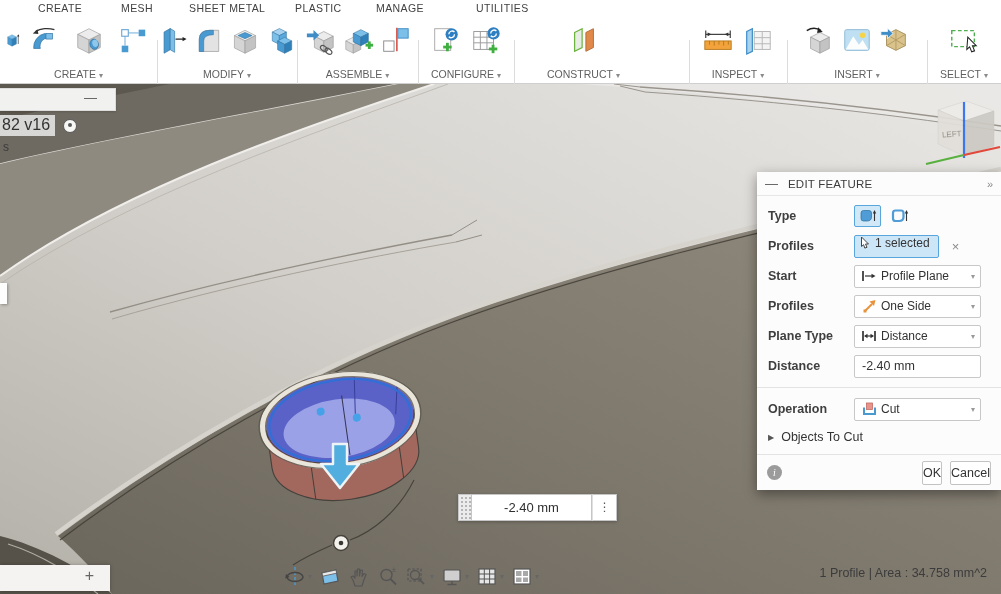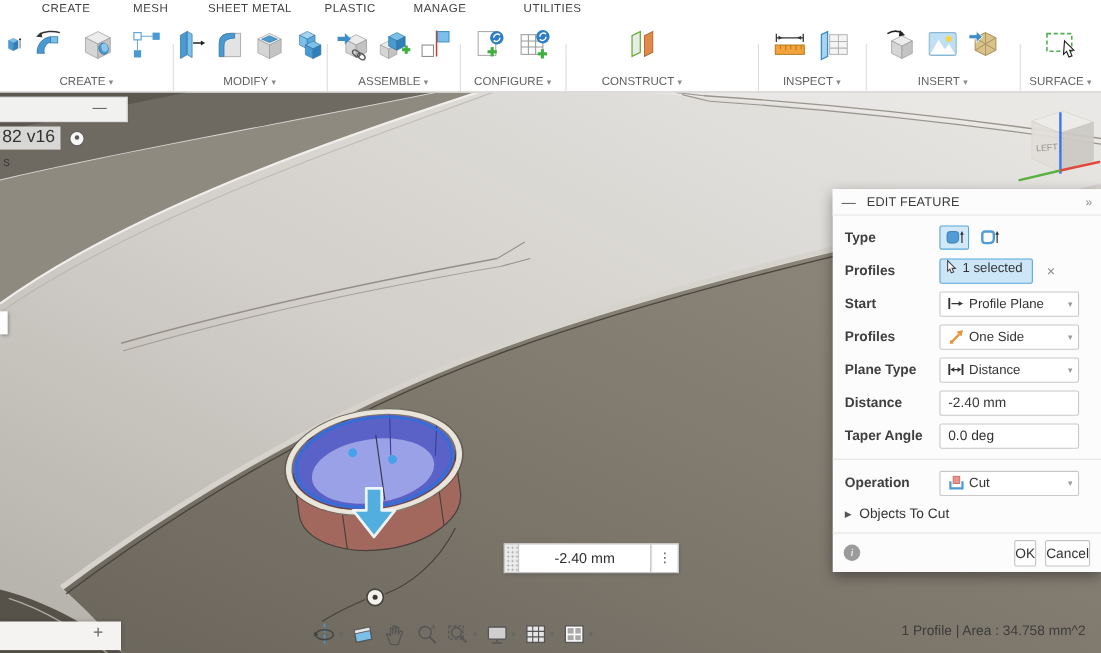--- a/index.html
+++ b/index.html
@@ -318,21 +318,21 @@
 
     <div class="tgroup" style="left:927px;width:74px">
       <div class="gicons">
         <div class="tbtn">
           <svg width="34" height="32" viewBox="0 0 34 34">
             <rect x="4" y="7" width="24" height="17" fill="none" stroke="#4fae4f" stroke-width="1.5" stroke-dasharray="4,2.5"></rect>
             <polygon points="21,14 30,23 26,23 28.2,28.5 25.2,29.6 23,24.2 20,27" fill="#fff" stroke="#222" stroke-width="1.1"></polygon>
           </svg>
         </div>
       </div>
-      <div class="glabel"><span>SURFACE</span><span class="caret">▾</span></div>
+      <div class="glabel"><span>SELECT</span><span class="caret">▾</span></div>
     </div>
   </div>
 
   <div class="viewport">
 
     <svg class="scene" width="1001" height="510" viewBox="0 0 1001 510">
       <defs>
         <linearGradient id="bandGrad" x1="0" y1="1" x2="1" y2="0">
           <stop offset="0" stop-color="#b3b0a8"></stop>
           <stop offset="0.45" stop-color="#d2cfca"></stop>
@@ -563,24 +563,20 @@
               </svg>
             </span>
             <span class="ddval">Distance</span>
             <span class="caret">▾</span>
           </span>
         </div>
         <div class="drow">
           <span class="dlabel">Distance</span>
           <input class="tinput" value="-2.40 mm" style="">
         </div>
-        <div class="drow">
-          <span class="dlabel">Taper Angle</span>
-          <input class="tinput" value="0.0 deg" style="">
-        </div>
         <div class="dsep"></div>
         <div class="drow">
           <span class="dlabel">Operation</span>
           <span class="dd">
             <span class="ddicon">
               <svg width="15" height="14" viewBox="0 0 15 14">
                 <rect x="4.5" y="1" width="6" height="6.5" fill="#e8938b" stroke="#c26a62" stroke-width=".8"></rect>
                 <path d="M2,5.5 L2,12 L13,12 L13,5.5" stroke="#4a9ad2" stroke-width="2" fill="none"></path>
               </svg>
             </span>

